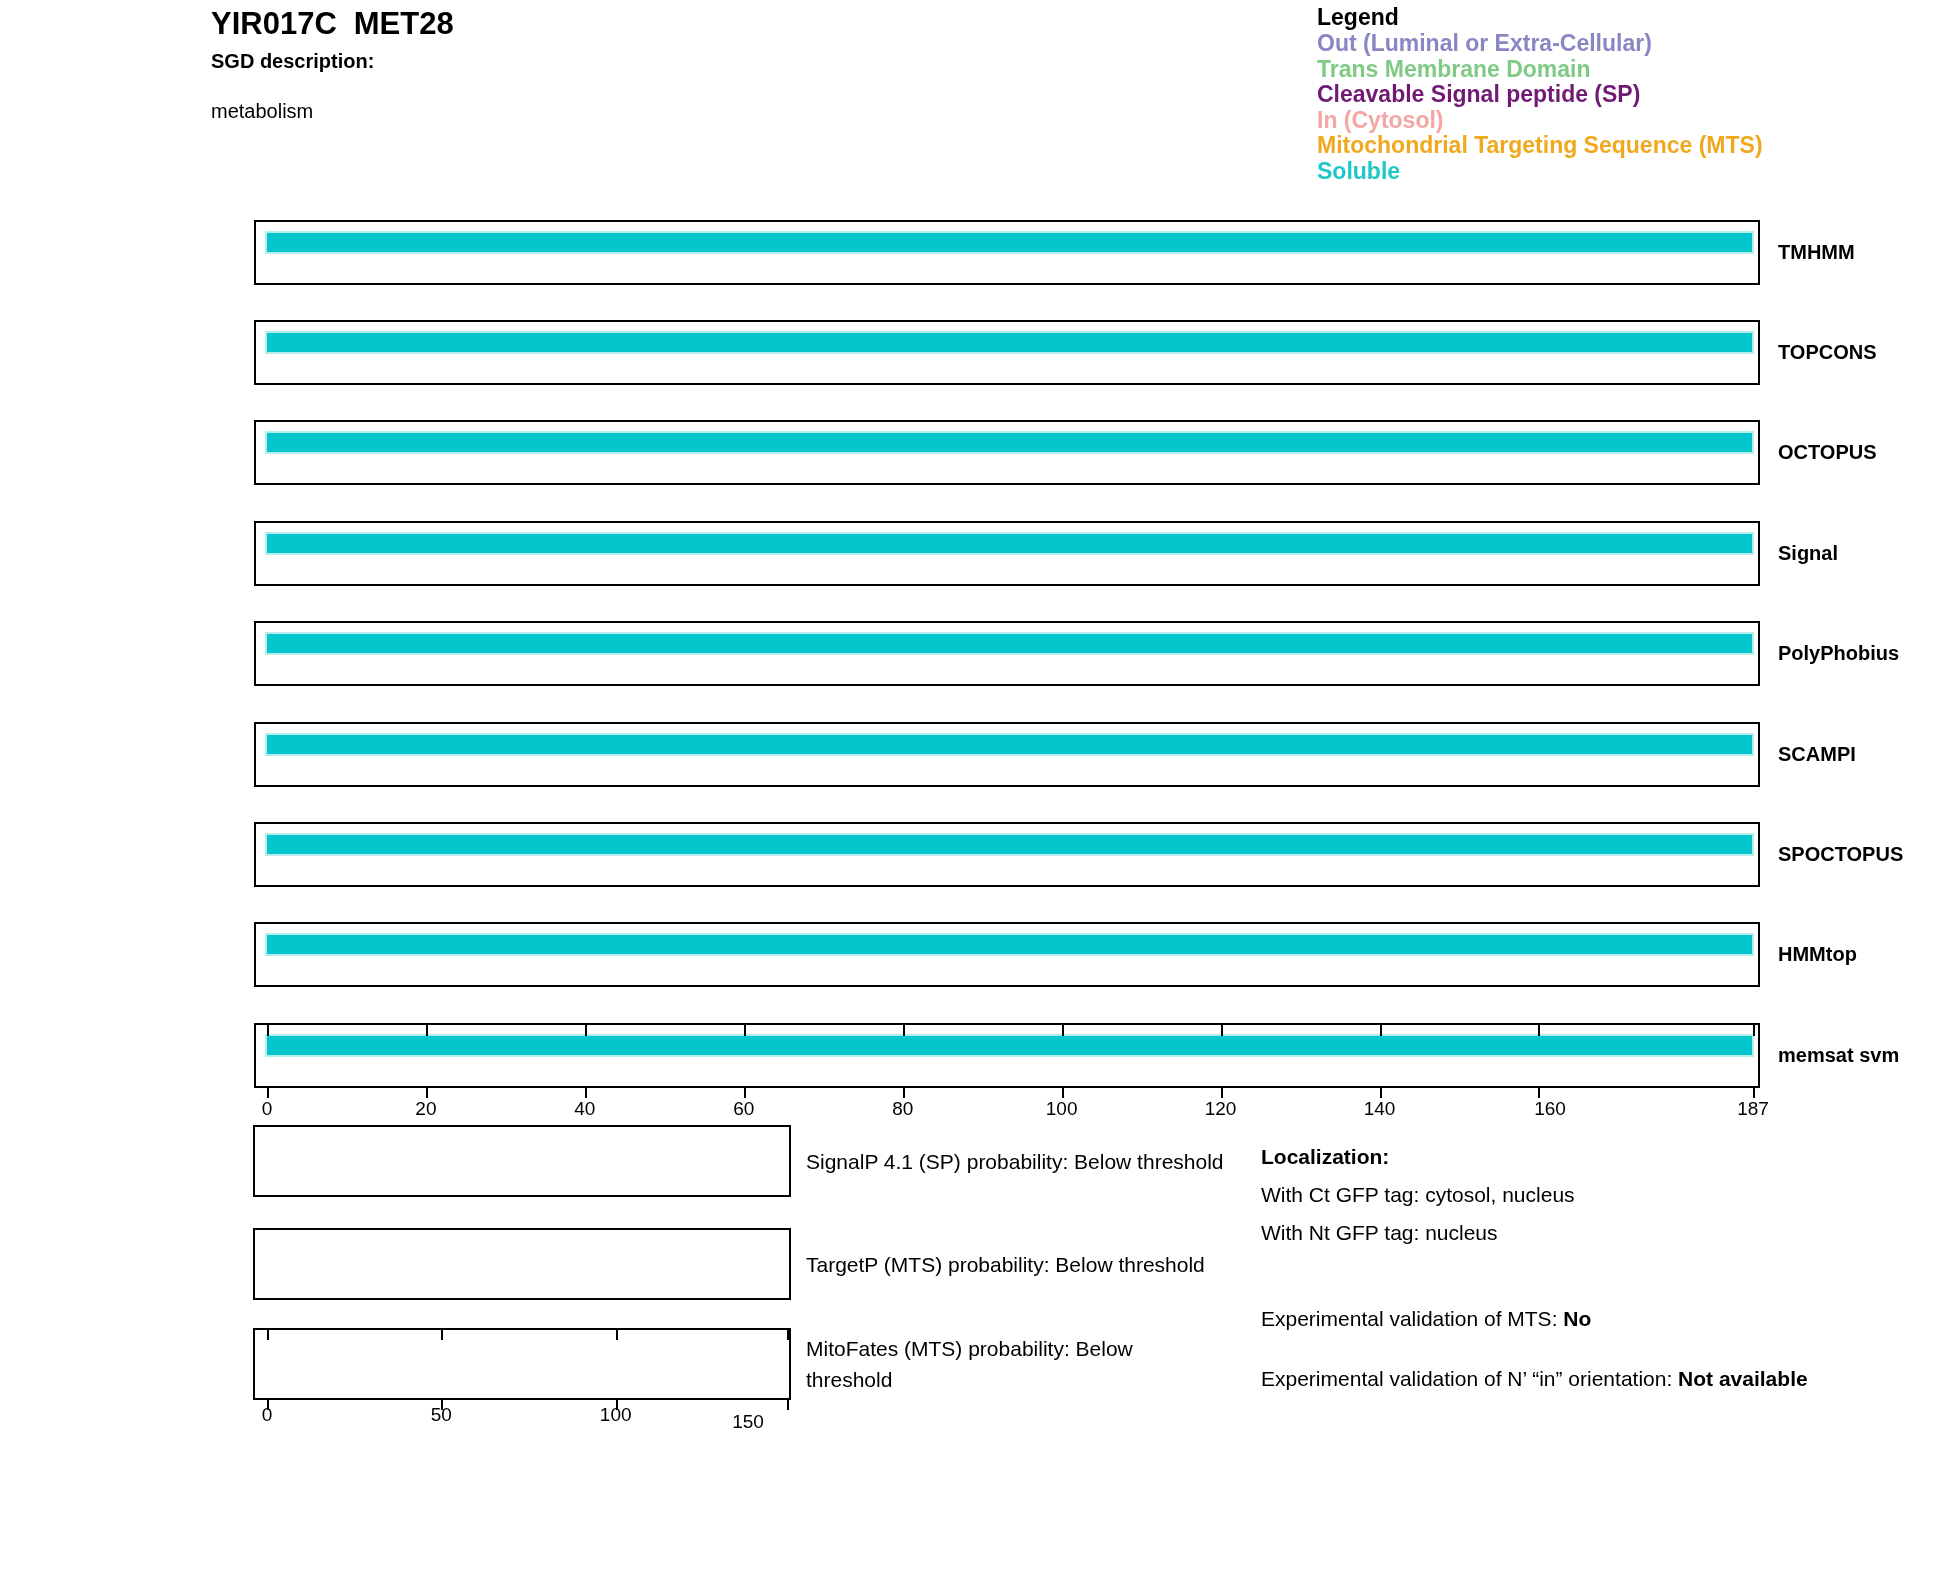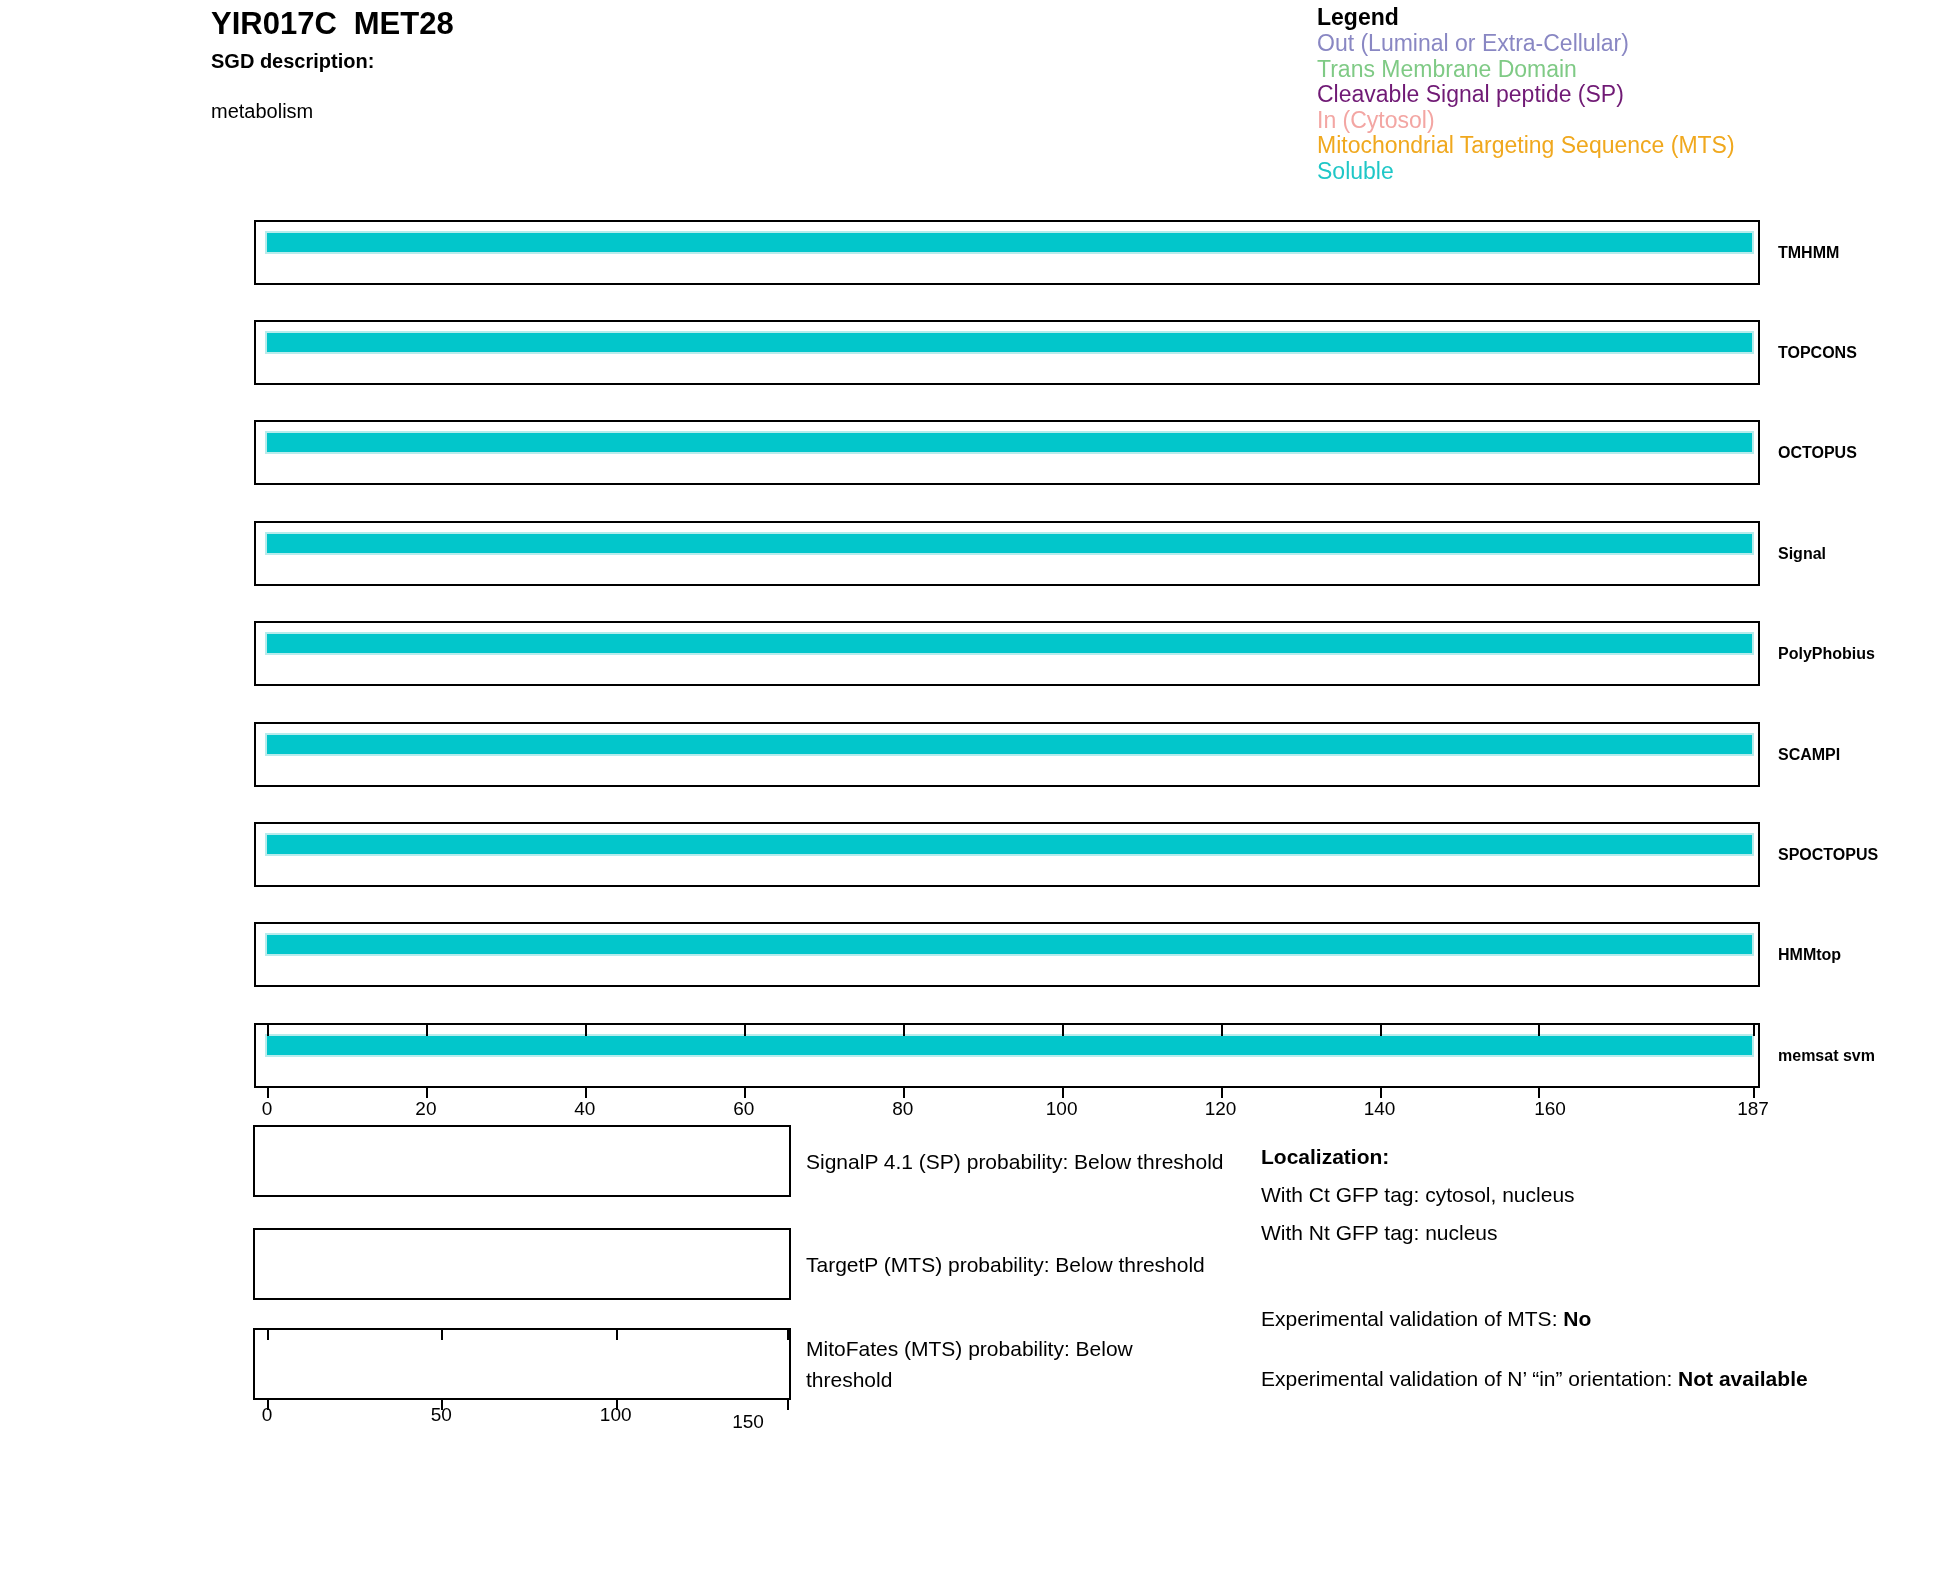--- a/index.html
+++ b/index.html
@@ -9,28 +9,28 @@
   }
   .abs{position:absolute;}
   
   .title{left:211px;top:6px;font-size:31px;font-weight:bold;white-space:nowrap;}
   .title .gap{margin-left:17px;}
   .sgd-h{left:211px;top:50px;font-size:20px;font-weight:bold;}
   .desc{left:211px;font-size:20px;white-space:nowrap;}
   
   .legend{left:1317px;top:4px;}
   .legend-title{font-size:23px;font-weight:bold;line-height:27px;}
-  .legend-item{font-size:23px;font-weight:normal;line-height:25.6px;white-space:nowrap;}
+  .legend-item{font-size:23px;font-weight:bold;line-height:25.6px;white-space:nowrap;}
   
   .track-box{position:absolute;left:254px;width:1506px;height:65px;
     border:2px solid #000;box-sizing:border-box;background:#fff;overflow:visible;}
   .soluble-bar{position:absolute;left:9px;top:9px;width:1485px;height:19px;
     border:2px solid #b7ecec;}
   .track-label{position:absolute;left:1778px;height:65px;display:flex;align-items:center;
-    font-size:16px;font-weight:bold;white-space:nowrap;}
+    font-size:20px;font-weight:bold;white-space:nowrap;}
   .tick{position:absolute;width:2px;background:#000;}
   .axis-label{position:absolute;transform:translateX(-50%);font-size:19px;}
   
   .prob-box{position:absolute;left:253px;width:538px;height:72px;
     border:2px solid #000;box-sizing:border-box;background:#fff;overflow:visible;}
   .prob-label{position:absolute;left:806px;height:72px;display:flex;flex-direction:column;
     justify-content:center;font-size:21px;line-height:31px;white-space:nowrap;}
   
   .loc-line{position:absolute;left:1261px;font-size:21px;white-space:nowrap;}
   .loc-wrap{position:absolute;left:1261px;font-size:21px;width:575px;line-height:33px;}

